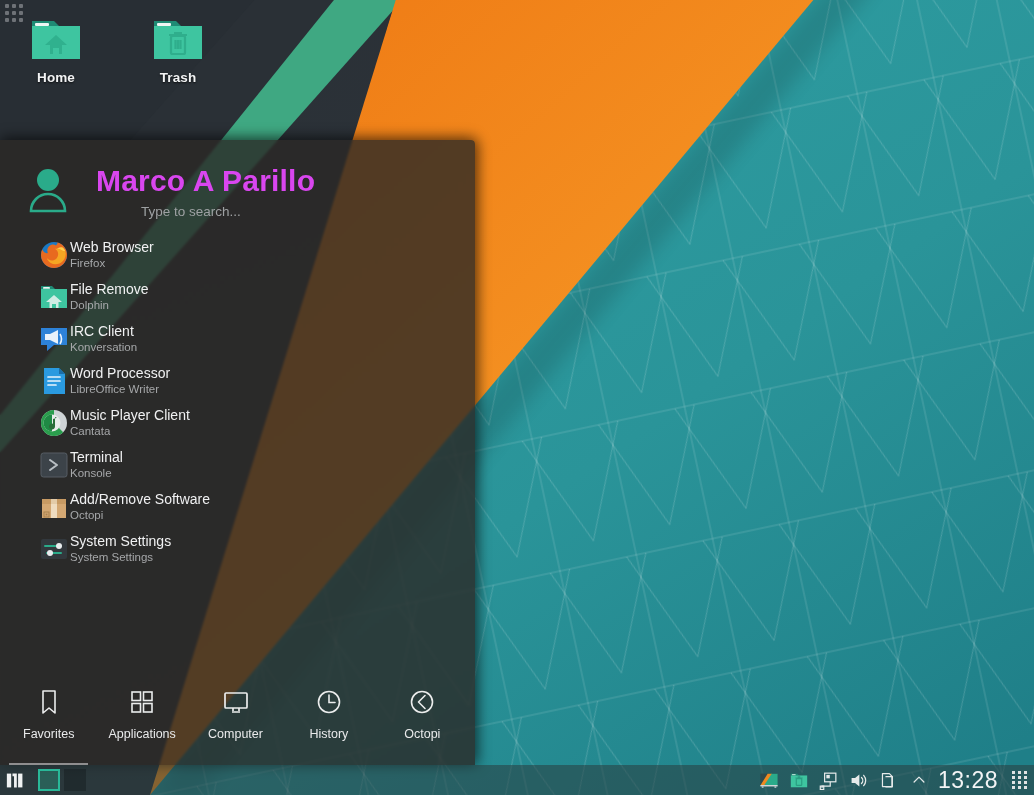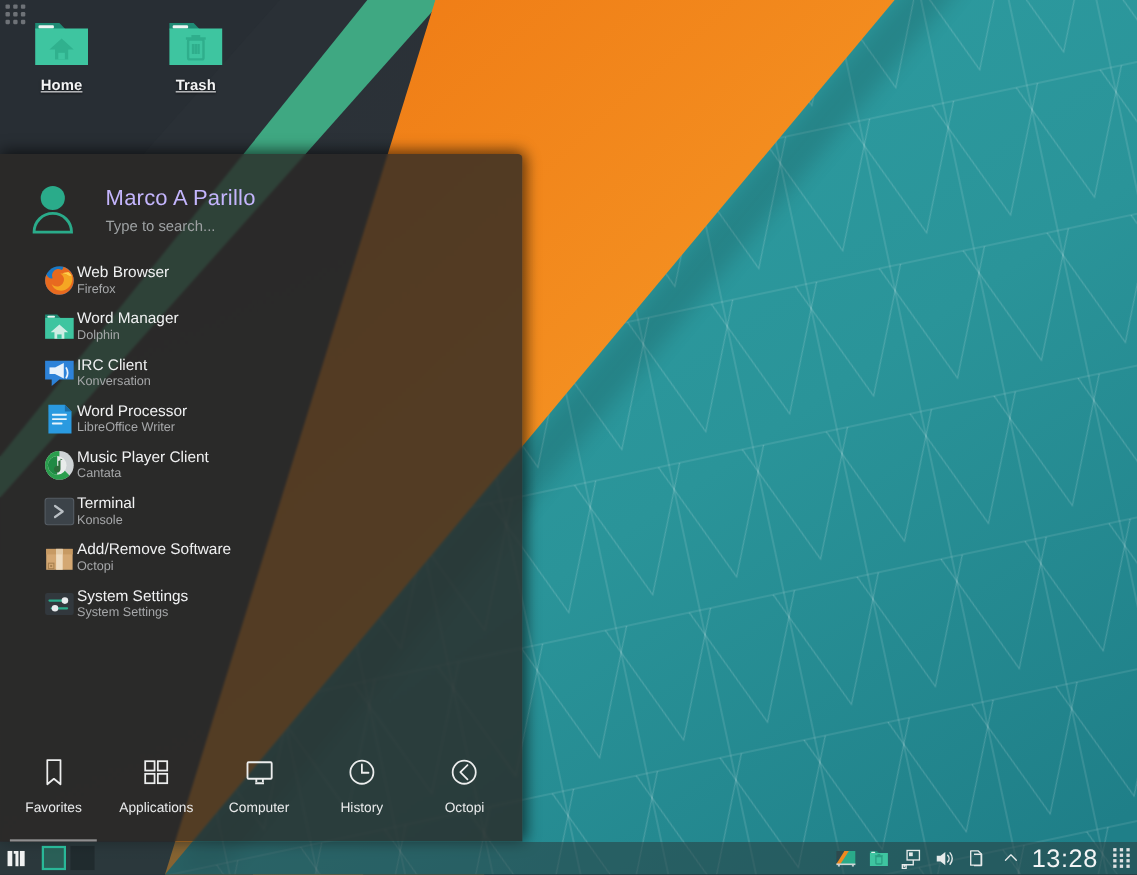--- a/index.html
+++ b/index.html
@@ -21,40 +21,40 @@
     padding:5px; gap:3px; align-content:center; justify-items:center;
   }
   #toolbox i { width:4px; height:4px; background:#6e7277; border-radius:1px; display:block; }
 
   
   #desktop-icons { position:absolute; left:6px; top:14px; display:flex; gap:22px; }
   .dicon { width:100px; display:flex; flex-direction:column; align-items:center; gap:8px; cursor:pointer; }
   .dicon .glyph { position:relative; width:56px; height:48px; }
   .dicon .label {
     font-size:13.5px; color:#f2f3f4; text-shadow:0 1px 2px rgba(0,0,0,.75);
-    font-weight:bold; letter-spacing:.1px;text-decoration:underline;
+    font-weight:bold; letter-spacing:.1px;
   }
 
   
   #launcher {
     position:absolute; left:0; top:140px; width:475px; height:625px;
     background:rgba(42,40,38,0.80);
     border-top-right-radius:4px;
     box-shadow:3px 0 14px rgba(0,0,0,.45), 0 -3px 14px rgba(0,0,0,.35);
     display:flex; flex-direction:column;
     backdrop-filter:blur(1px);
   }
   
   #lheader { display:flex; align-items:center; padding:24px 0 4px 20px; gap:20px; height:82px; }
   #avatar { width:56px; height:56px; flex:0 0 56px; }
   #lheader .txt { display:flex; flex-direction:column; gap:6px; }
-  #username { font-size:20px; color:#c4b5fd; font-weight:400; letter-spacing:.2px; }
+  #username { font-size:30px; color:#d946ef; font-weight:700; letter-spacing:.2px; }
   #searchbox {
     font-size:13.5px; color:#9ea1a3; background:transparent; border:none; outline:none;
-    width:300px; padding:0; font-family:"Liberation Sans", sans-serif;
+    width:300px; padding:0; font-family:"Liberation Sans", sans-serif;margin-left:45px;
   }
   #searchbox::placeholder { color:#9ea1a3; opacity:1; }
 
   
   #favlist { flex:1 1 auto; padding:12px 0 0 0; overflow:hidden; }
   .fav {
     display:flex; align-items:center; gap:0; height:42px; padding:0 18px 0 38px; cursor:pointer;
   }
   .fav .ico { width:32px; height:32px; flex:0 0 32px; position:relative; }
   .fav .meta { display:flex; flex-direction:column; justify-content:center; line-height:1.12; }
@@ -239,21 +239,21 @@
         <span class="ico">
           <svg viewBox="0 0 32 32" width="32" height="32">
             <path d="M3 5 h11 l3 3 h-14 z" fill="#1f8a74"></path>
             <rect x="5" y="6" width="7" height="1.8" rx=".9" fill="#e9f6f2"></rect>
             <rect x="3" y="8" width="26" height="19" fill="#3ec5a0"></rect>
             <path d="M16 14 l8 7 h-3.5 v6 h-9 v-6 H8 z" fill="#e9f3f0" opacity=".85"></path>
             <rect x="14" y="23" width="4" height="4" fill="#3ec5a0"></rect>
           </svg>
         </span>
         <span class="meta">
-          <span class="name">Word Manager</span>
+          <span class="name">File Remove</span>
           <span class="sub">Dolphin</span>
         </span>
       </div>
 
       <div class="fav">
         <span class="ico">
           <svg viewBox="0 0 32 32" width="32" height="32">
             <path d="M3 5 h26 v17 h-13 l-7 6 v-6 H3 z" fill="#2d82d8"></path>
             <path d="M12 11 l8-4 v14 l-8-4 z" fill="#e9f2fb"></path>
             <rect x="7" y="11" width="5" height="6" fill="#e9f2fb"></rect>

